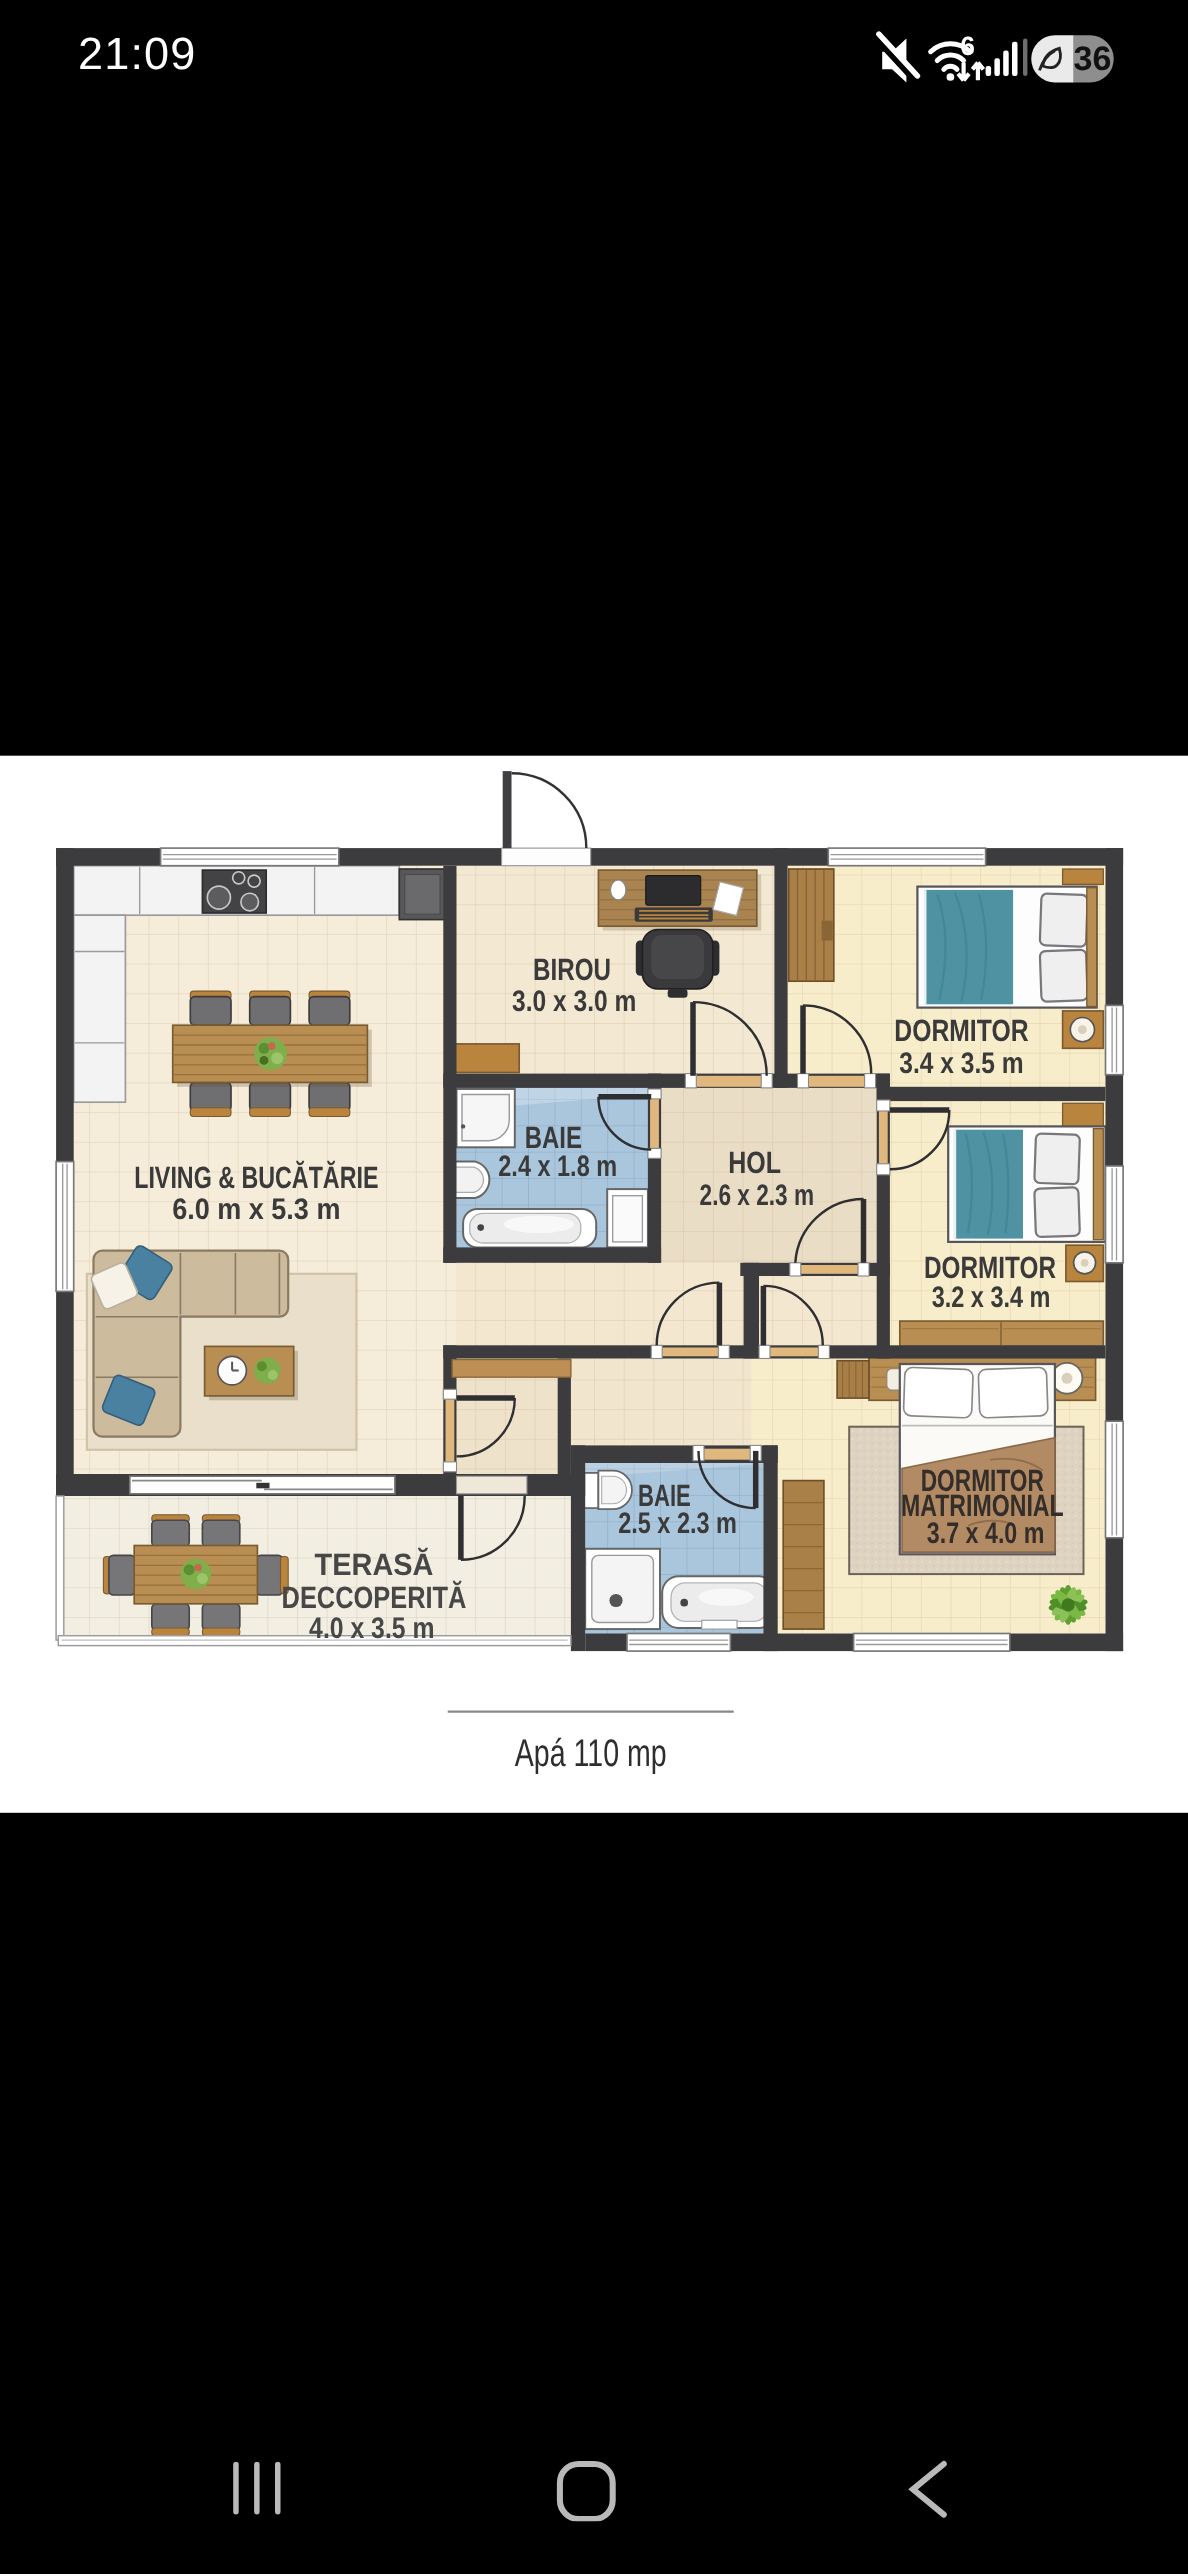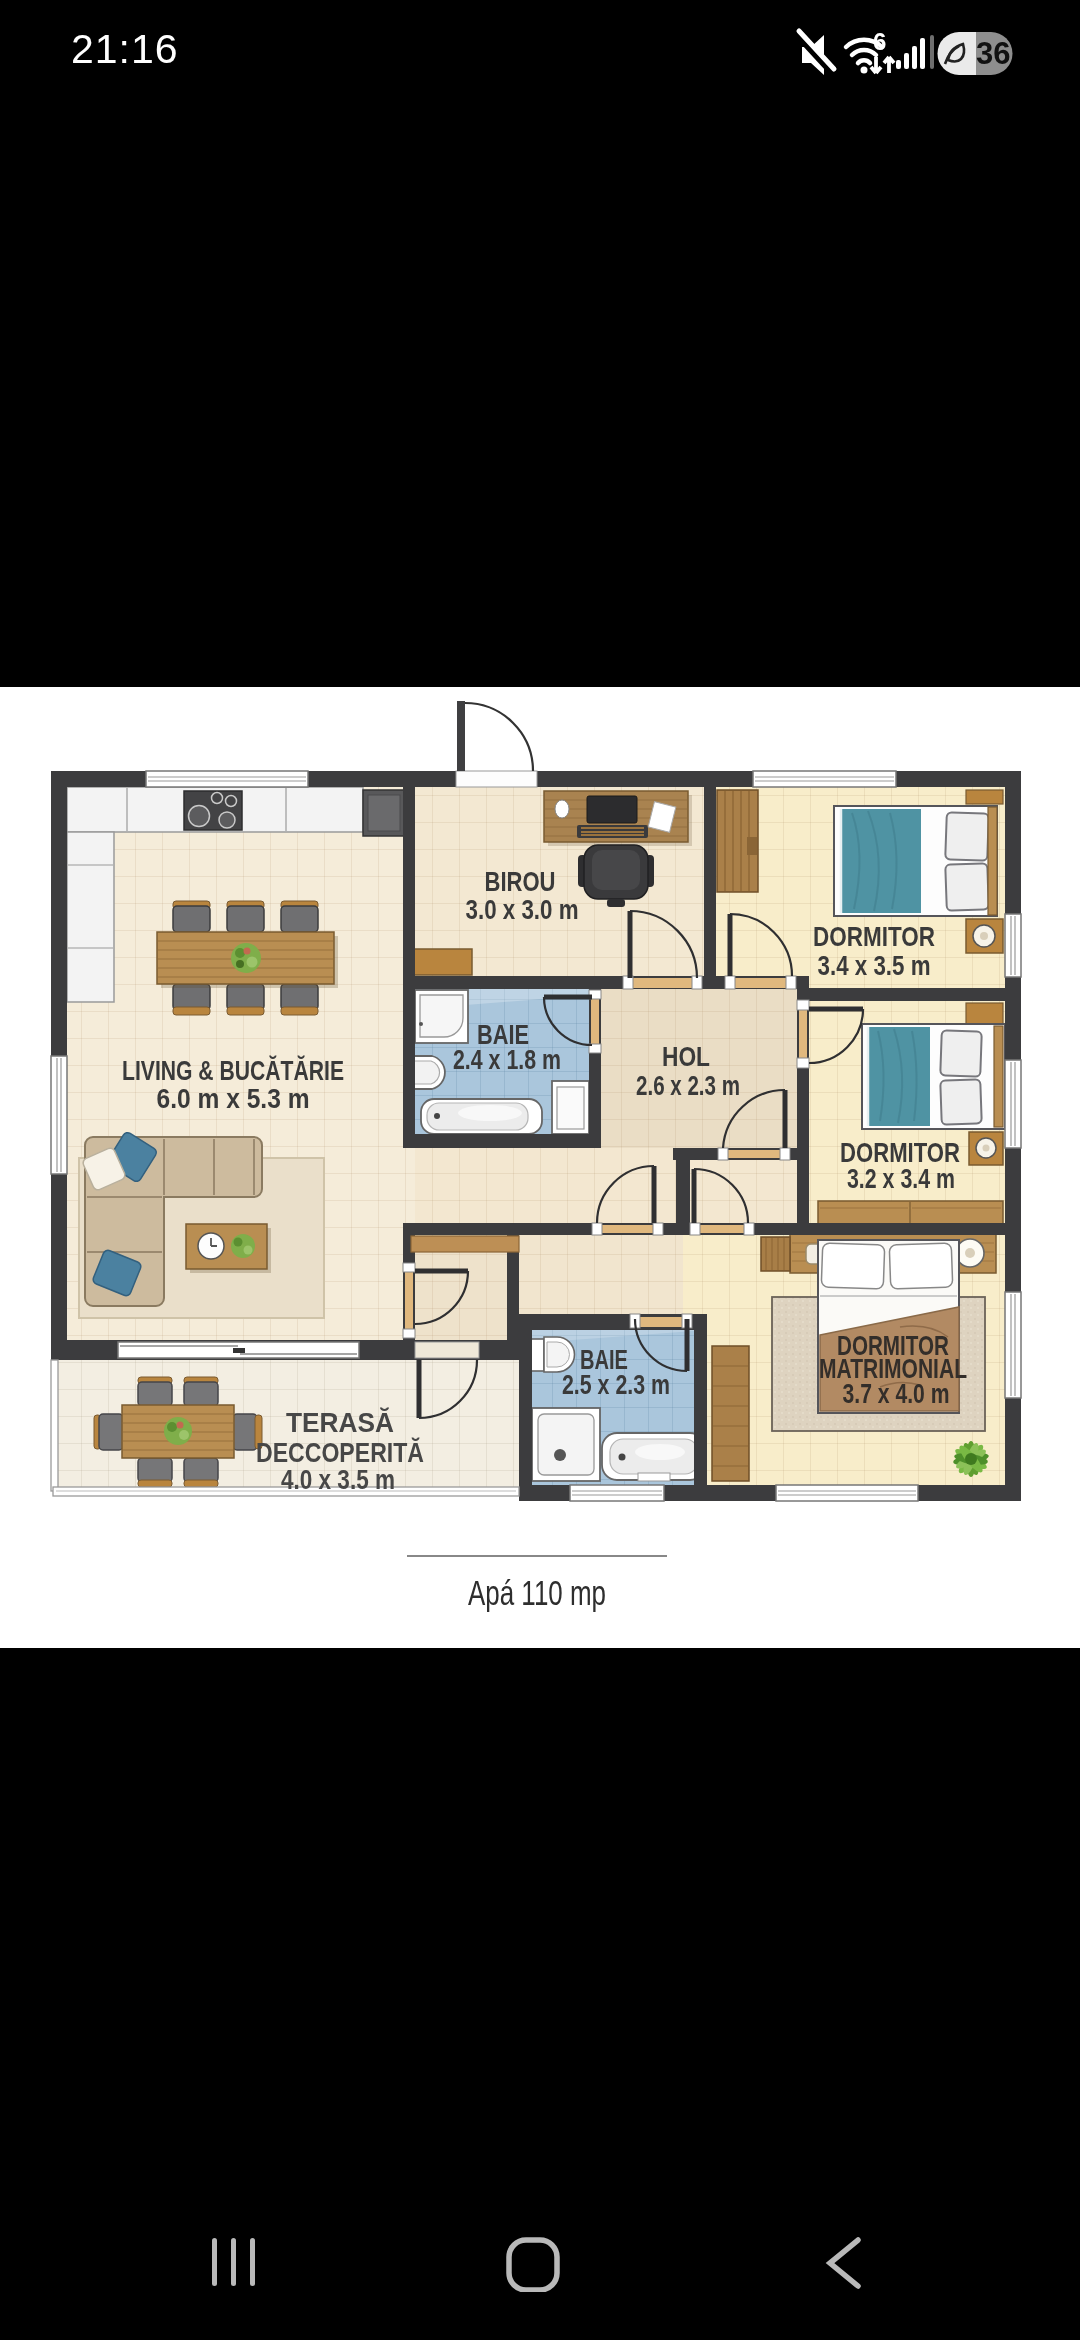--- a/index.html
+++ b/index.html
@@ -3,21 +3,21 @@
 <meta charset="utf-8">
 <style>
   html,body{margin:0;padding:0;background:#000;width:1080px;height:2340px;overflow:hidden;}
   *{box-sizing:border-box;}
   body{font-family:"Liberation Sans", sans-serif;position:relative;}
   .abs{position:absolute;}
 </style>
 </head>
 <body>
 
-<div class="abs" style="left:71px;top:26px;color:#fff;font-size:41px;font-weight:500;letter-spacing:1px;">21:16</div>
+<div class="abs" style="left:71px;top:26px;color:#fff;font-size:41px;font-weight:500;letter-spacing:1px;">21:09</div>
 
 <svg class="abs" style="left:780px;top:20px;" width="250" height="70" viewBox="0 0 250 70">
 
   <g>
     <path d="M22 27 h9 l13 -12 v40 l-13 -12 h-9 z" fill="#fff"></path>
     <path d="M17 13 L52 51" stroke="#000" stroke-width="9"></path>
     <path d="M19 11 L54 49" stroke="#fff" stroke-width="5" stroke-linecap="round"></path>
   </g>
 
   <g stroke="#fff" stroke-width="4.5" fill="none" stroke-linecap="round">

